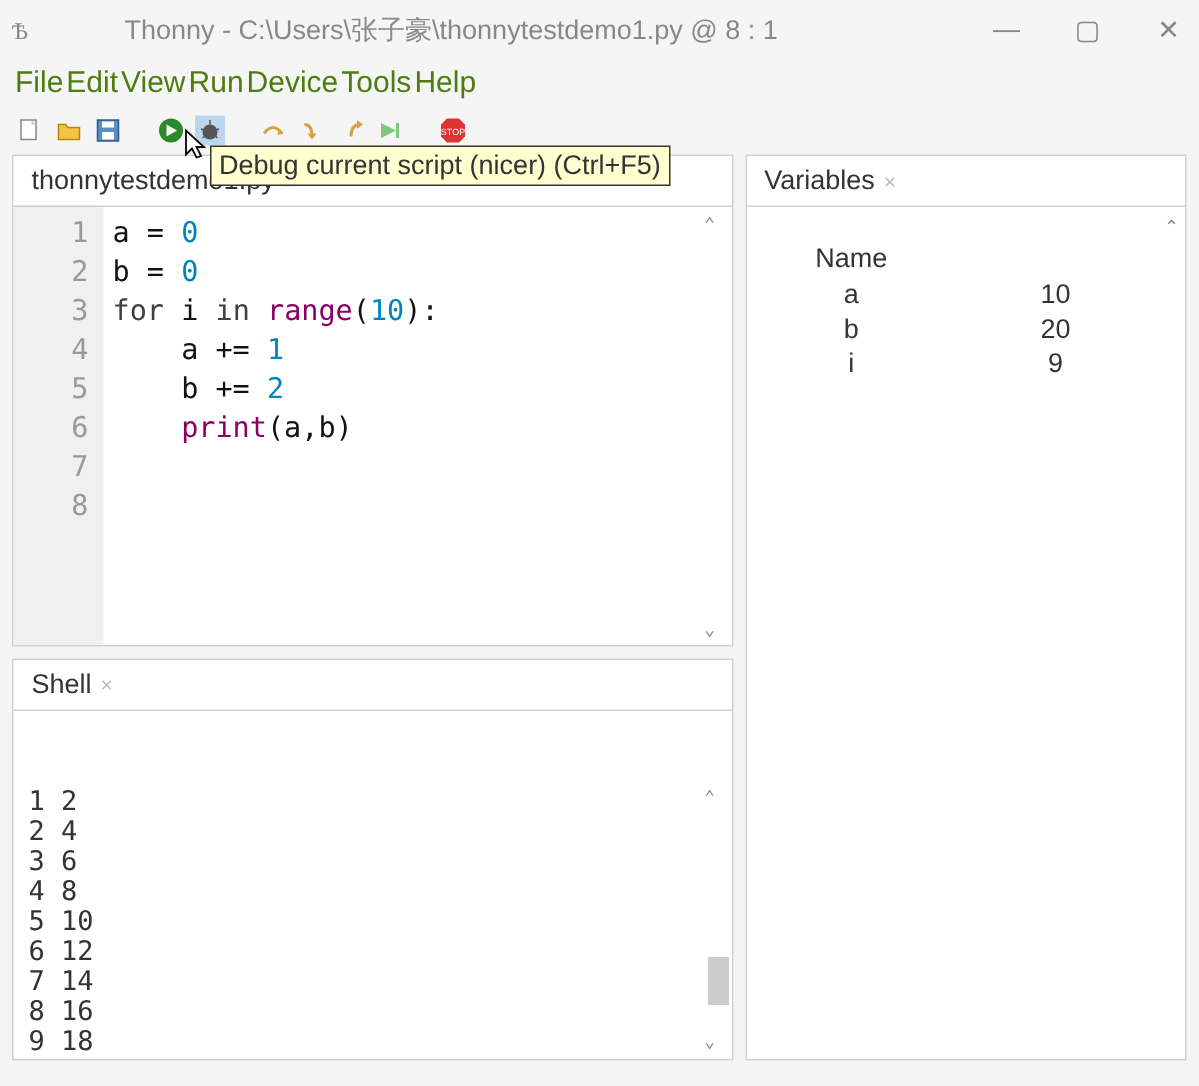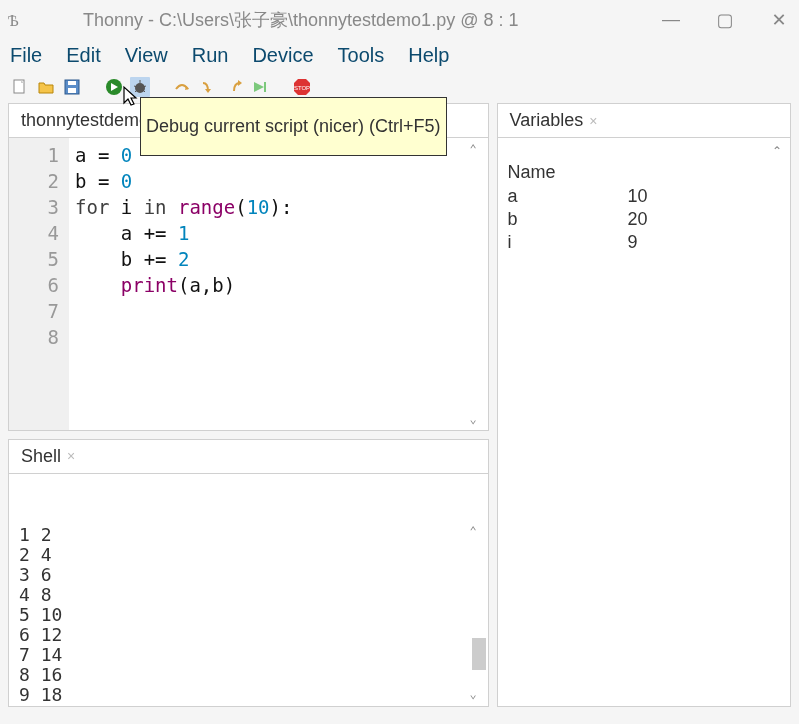--- a/index.html
+++ b/index.html
@@ -2,31 +2,31 @@
 <html><head>
 <meta charset="utf-8">
 <style>
 * { box-sizing: border-box; margin: 0; padding: 0; }
 body { font-family: "Segoe UI", Arial, sans-serif; font-size: 14px; background: #f5f5f5; width: 799px; height: 724px; overflow: hidden; color: #333; }
 .title-bar { height: 40px; display: flex; align-items: center; padding: 0 8px; background: #f5f5f5; }
 .title-bar .logo { width: 20px; height: 20px; margin-right: 8px; }
 .title-bar .title-text { flex: 1; color: #888; font-size: 18px; margin-left: 47px; }
 .title-bar .win-btns { display: flex; gap: 30px; color: #888; font-size: 18px; }
 .win-btn { width: 24px; text-align: center; }
-.menu-bar { display: flex; gap: 24px; padding: 4px 10px 8px 10px; font-size: 20px; color: #0c4a6e; align-items: flex-end; }
+.menu-bar { display: flex; gap: 2px; padding: 4px 10px 8px 10px; font-size: 20px; color: #4d7c0f; align-items: flex-end; }
 .menu-item { cursor: default; }
 .toolbar { display: flex; align-items: center; gap: 6px; padding: 2px 10px 6px 10px; position: relative; }
 .tool-btn { width: 20px; height: 20px; display: flex; align-items: center; justify-content: center; }
 .tool-sep { width: 10px; }
 .hl { background: #bcd5ef; padding: 1px; border-radius: 1px; }
-.tooltip { position: absolute; left: 140px; top: 22px; background: #ffffd0; border: 1px solid #333; padding: 18px 5px; font-size: 18px; white-space: nowrap; z-index: 10; }
+.tooltip { position: absolute; left: 140px; top: 22px; background: #ffffd0; border: 1px solid #333; padding: 2px 5px; font-size: 18px; white-space: nowrap; z-index: 10; }
 .cursor { position: absolute; left: 122px; top: 10px; z-index: 11; pointer-events: none; }
 .workspace { display: flex; padding: 0 8px; gap: 8px; height: calc(100% - 120px); }
 .left-col { flex: 1 1 62%; display: flex; flex-direction: column; gap: 8px; }
-.right-col { flex: 1 1 38%; }
+.right-col { flex: 1 1 38%; text-align: center; }
 .panel { background: #fff; border: 1px solid #d0d0d0; display: flex; flex-direction: column; overflow: hidden; }
 .editor-panel { flex: 1 1 55%; }
 .shell-panel { flex: 1 1 45%; gap: 27px; }
 .vars-panel { height: 100%; }
 .tab-row { display: flex; align-items: center; height: 34px; border-bottom: 1px solid #d0d0d0; background: #fff; padding-left: 6px; }
 .tab { padding: 4px 10px 4px 6px; font-size: 18px; color: #333; display: flex; align-items: center; gap: 6px; }
 .tab-close { color: #bbb; font-size: 14px; }
 .editor-body { display: flex; flex: 1; font-family: Consolas, monospace; font-size: 19px; position: relative; }
 .gutter { width: 60px; background: #f0f0f0; text-align: right; padding: 4px 10px 4px 0; color: #999; line-height: 26px; }
 .code { flex: 1; padding: 4px 6px; line-height: 26px; white-space: pre; }

